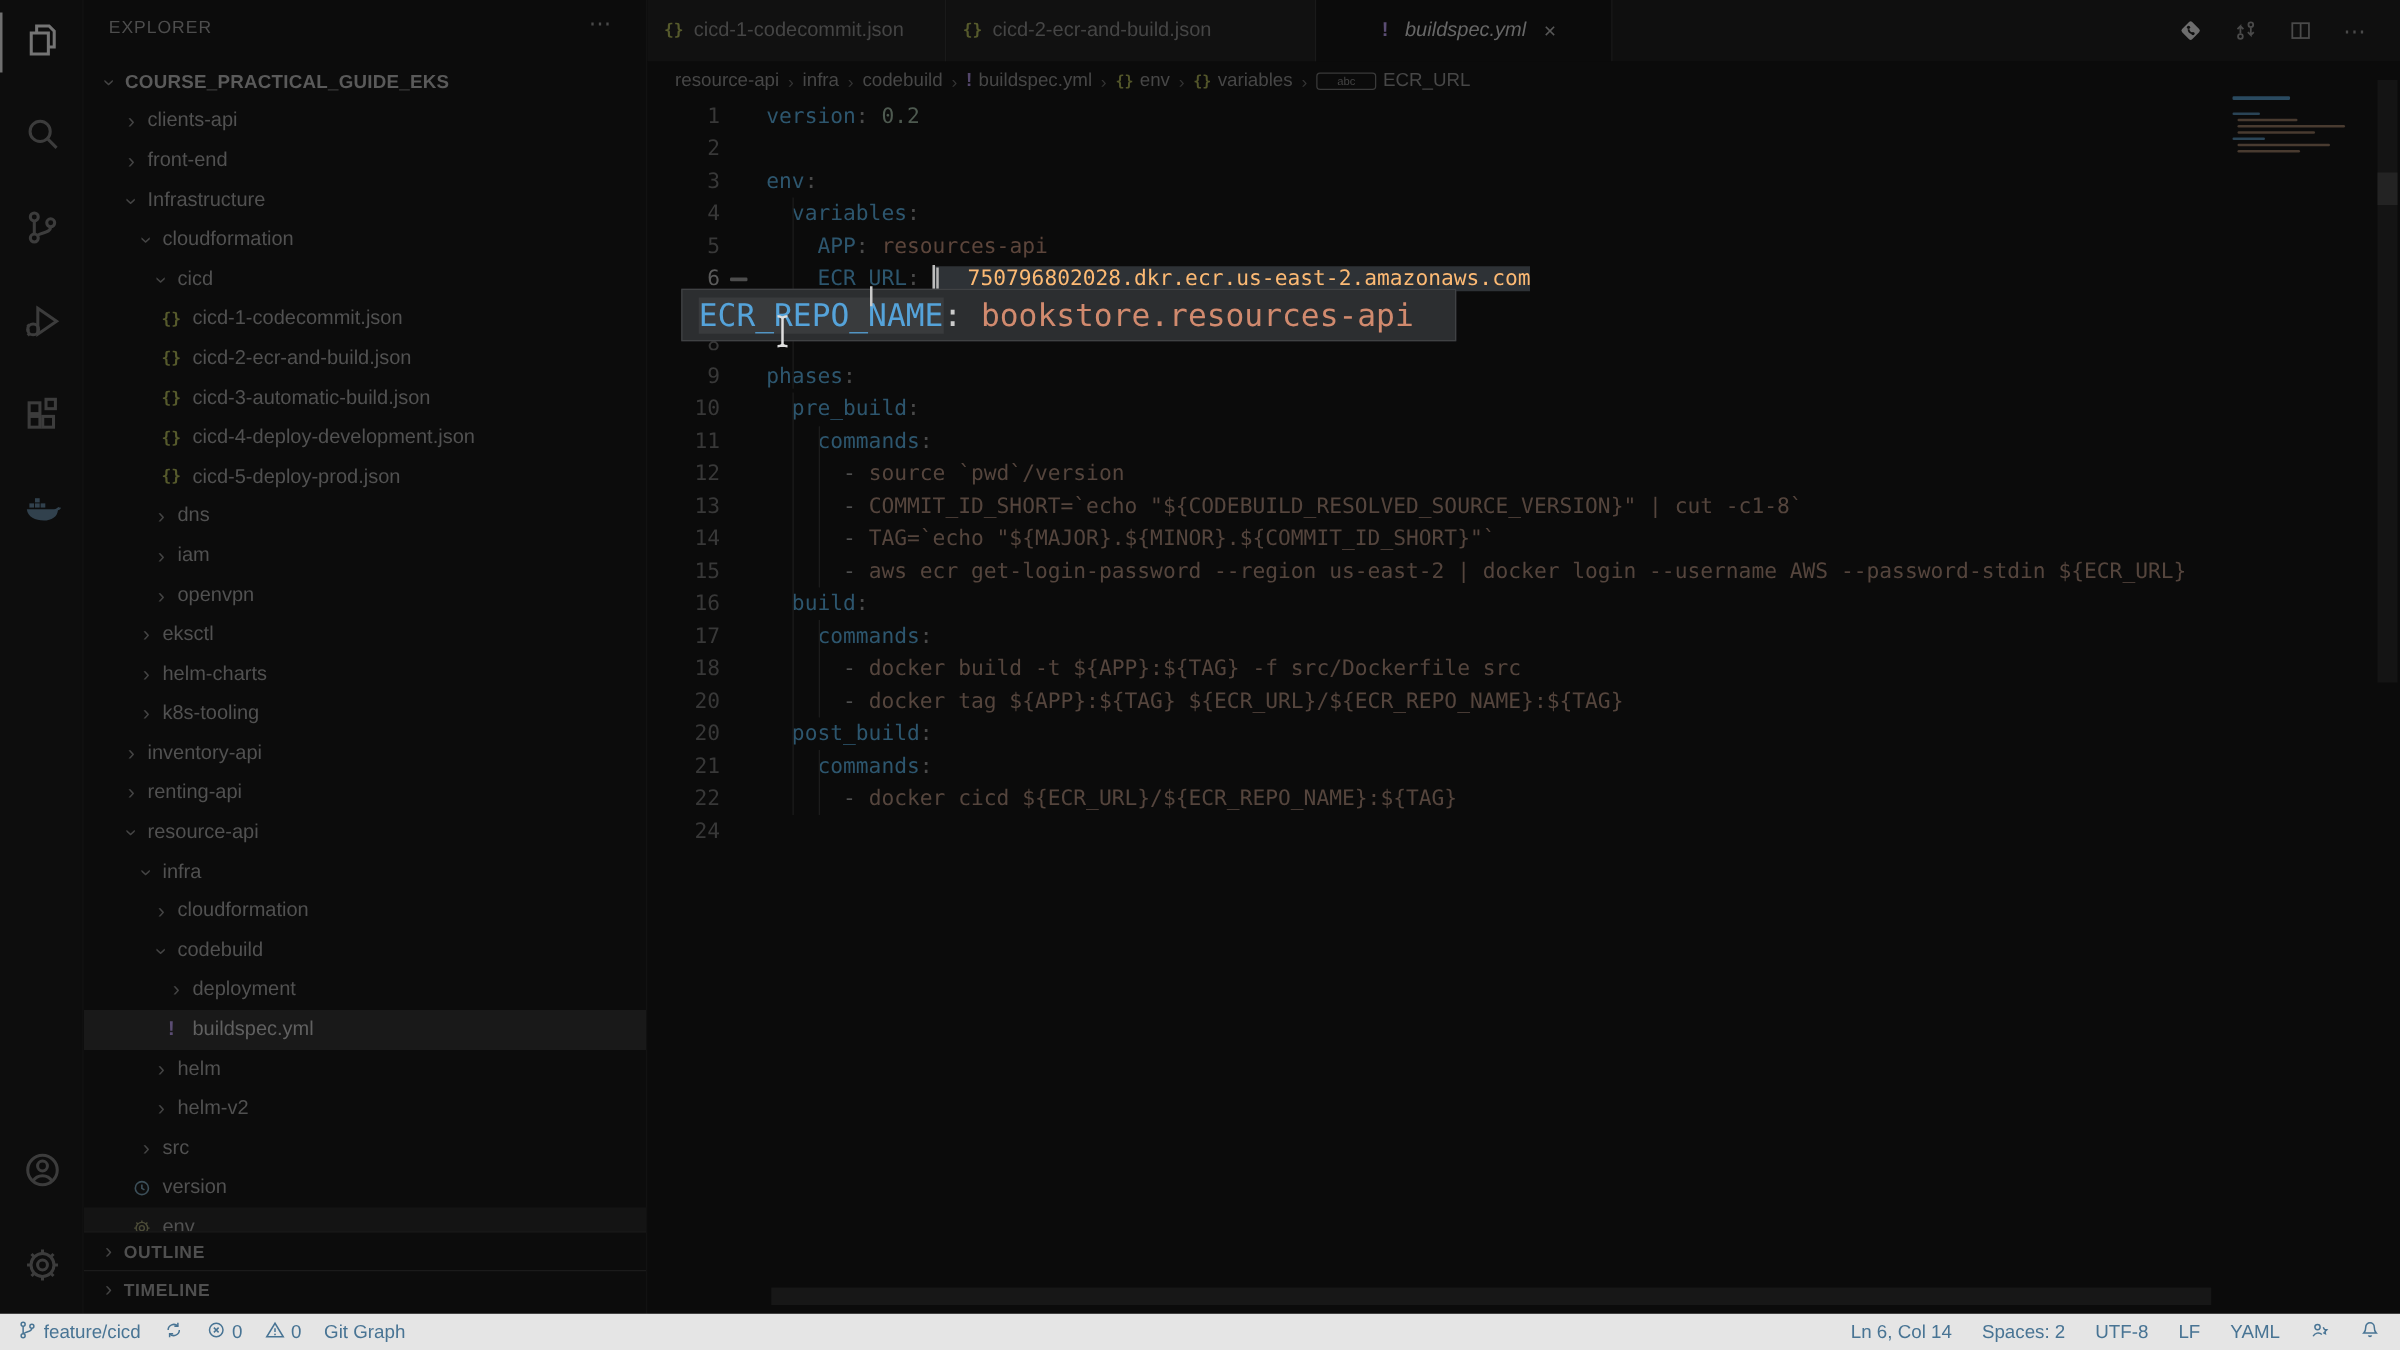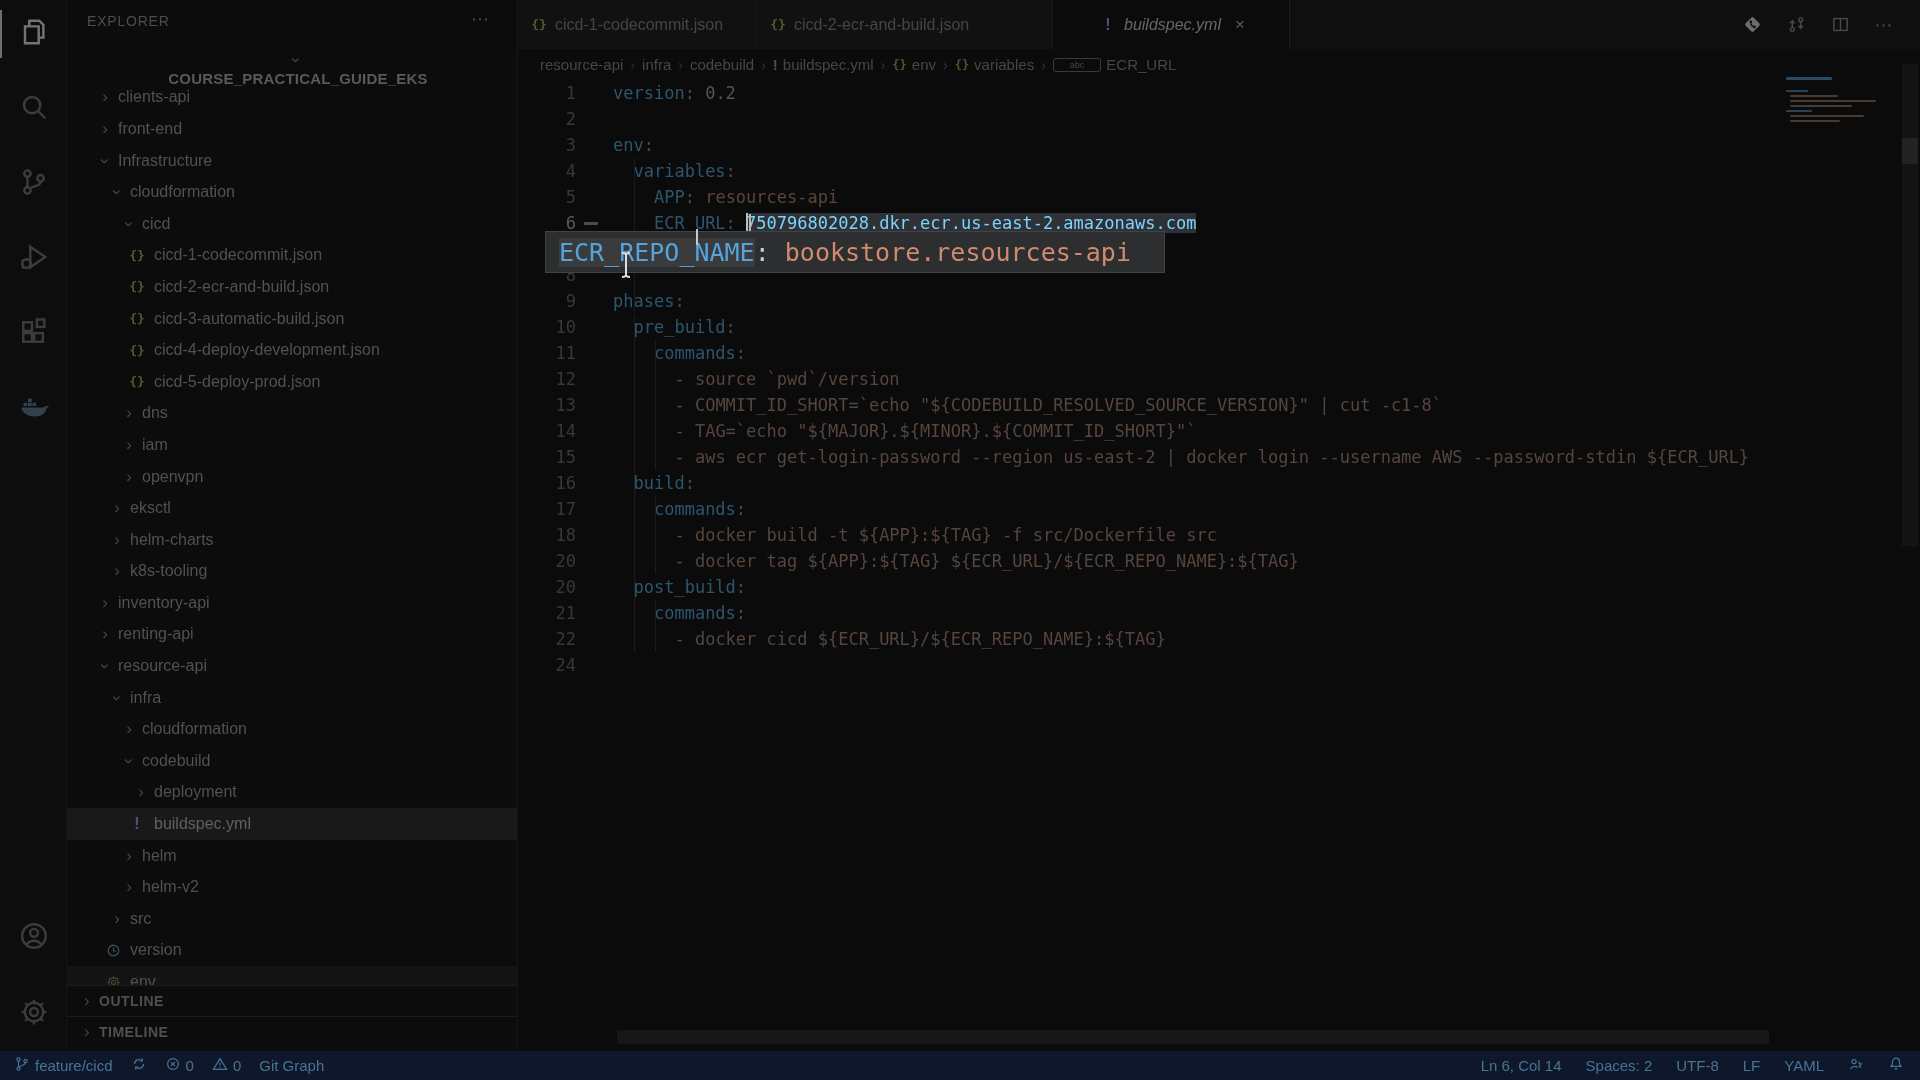--- a/index.html
+++ b/index.html
@@ -21,21 +21,21 @@
   .sidebar{position:absolute;left:67px;top:0;width:451px;height:1051px;background:#0c0c0c;border-right:1px solid #151515;overflow:hidden;}
   .side-header{position:absolute;top:0;left:0;right:0;height:44px;}
   .side-title{position:absolute;left:20px;top:13px;font-size:14px;letter-spacing:.8px;color:#4d4d4d;}
   .side-more{position:absolute;right:26px;top:8px;font-size:18px;color:#4a4a4a;letter-spacing:2px;}
   .tree{position:absolute;top:50px;left:0;right:0;height:935px;overflow:hidden;}
   .trow{display:flex;align-items:center;height:31.6px;font-size:16px;color:#515151;white-space:nowrap;}
   .trow.root .tlabel{font-weight:bold;color:#5a5a5a;font-size:15px;letter-spacing:.2px;}
   .trow.sel{background:#191919;}
   .trow.sel .tlabel{color:#606060;}
   .trow.hov{background:#141414;}
-  .lvl0{padding-left:12px;flex-direction:column;}
+  .lvl0{padding-left:12px;}
   .lvl1{padding-left:30px;}
   .lvl2{padding-left:42px;}
   .lvl3{padding-left:54px;}
   .lvl4{padding-left:66px;}
   .file.lvl2{padding-left:36px;}
   .file.lvl4{padding-left:60px;}
   .chev{width:16px;margin-right:5px;color:#454545;font-size:17px;display:inline-flex;justify-content:center;transform-origin:center;}
   .chev.open{transform:rotate(90deg);}
   .ticon{width:20px;margin-right:7px;display:inline-flex;justify-content:center;align-items:center;}
   .ticon.braces{color:#565a2c;font-family:"DejaVu Sans Mono",monospace;font-size:13px;font-weight:bold;}
@@ -75,42 +75,42 @@
   .ln{width:58px;text-align:right;color:#383838;flex:none;}
   .line.cur .ln{color:#5a5a5a;}
   .lc{padding-left:37px;white-space:pre;}
   .tk-k{color:#2d566e;}
   .tk-p{color:#4a4a4a;}
   .tk-v{color:#5c453b;}
   .tk-num{color:#4e5a50;}
   .tk-d{color:#4f4f4f;}
   .tk-c{color:#55453d;text-align:center;}
   .tk-pl{color:#4a4a4a;}
-  .tk-sv{color:#7dd3fc;background:#2e3236;}
+  .tk-sv{color:#fdba74;background:#2e3236;padding-left:28px;}
   .caret{display:inline-block;width:2px;height:21px;background:#bdbdbd;vertical-align:middle;margin-right:-2px;position:relative;top:-1px;}
 
   .guide{position:absolute;width:1px;background:#1c1c1c;}
 
   .minimap-bar{position:absolute;border-radius:1px;}
   .vscroll{position:absolute;width:16px;background:#141414;}
   .vscroll-blob{position:absolute;width:16px;background:#232323;}
   .hscroll{position:absolute;height:14px;background:#171717;}
 
   .zoom-popup{position:absolute;left:27px;top:231px;width:620px;height:42px;background:#2c2e30;border:1px solid #404244;
       display:flex;align-items:center;padding:0 13px;font-family:"DejaVu Sans Mono",monospace;font-size:25px;white-space:pre;z-index:5;}
   .zp-key{color:#55a3da;background:#393b3d;}
   .zp-colon{color:#cbcbcb;}
   .zp-val{color:#d18a6e;}
   .popup-tick{position:absolute;left:178px;top:229px;width:2px;height:16px;background:#c9c9c9;z-index:6;}
   .line6-caret{position:absolute;left:231px;top:214px;width:2px;height:21px;background:#b5b5b5;z-index:4;}
   .fold-dash{position:absolute;left:66px;top:222px;width:14px;height:3px;background:#4d4d4d;border-radius:1px;}
   .ibeam{position:absolute;left:100px;top:250px;z-index:10;}
 
   
-  .statusbar{position:absolute;left:0;top:1051px;width:1920px;height:29px;background:#0f172a;display:flex;align-items:center;justify-content:space-between;color:#487494;font-size:15px;}
+  .statusbar{position:absolute;left:0;top:1051px;width:1920px;height:29px;background:#e5e5e5;display:flex;align-items:center;justify-content:space-between;color:#487494;font-size:15px;}
   .sb-left,.sb-right{display:flex;align-items:center;height:100%;}
   .sb-left{padding-left:14px;gap:18px;}
   .sb-right{padding-right:16px;gap:24px;}
   .sb-item{display:flex;align-items:center;gap:5px;}
   .sb-item svg{width:16px;height:16px;stroke:currentColor;fill:none;stroke-width:1.2;}
 </style>
 </head>
 <body>
 
 <div class="page">

